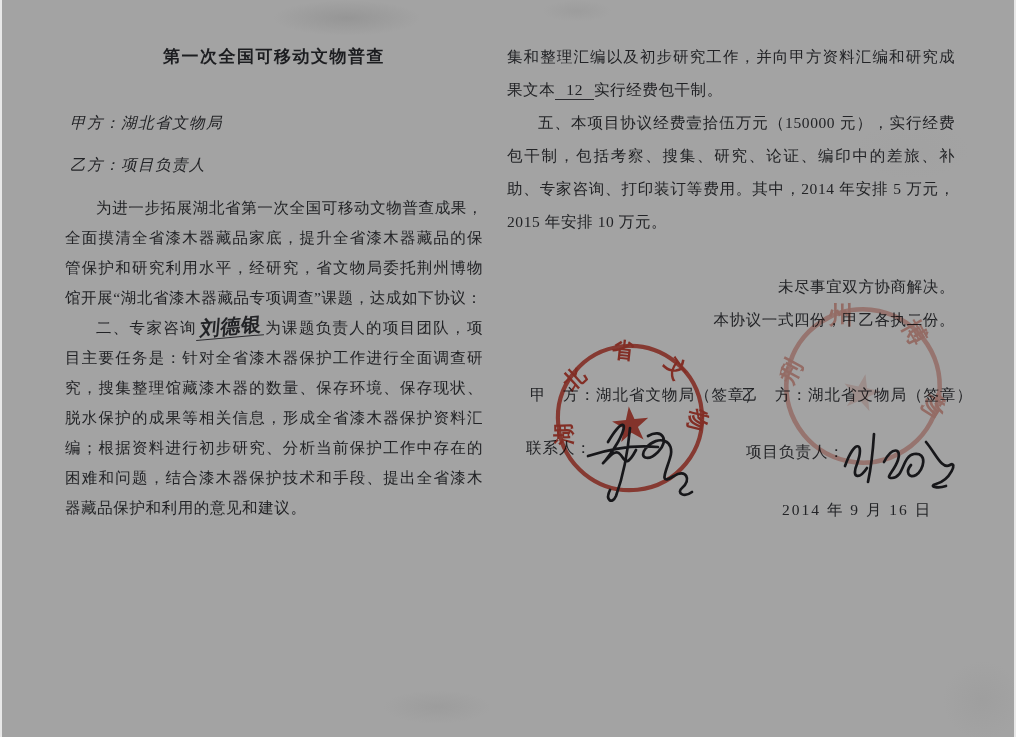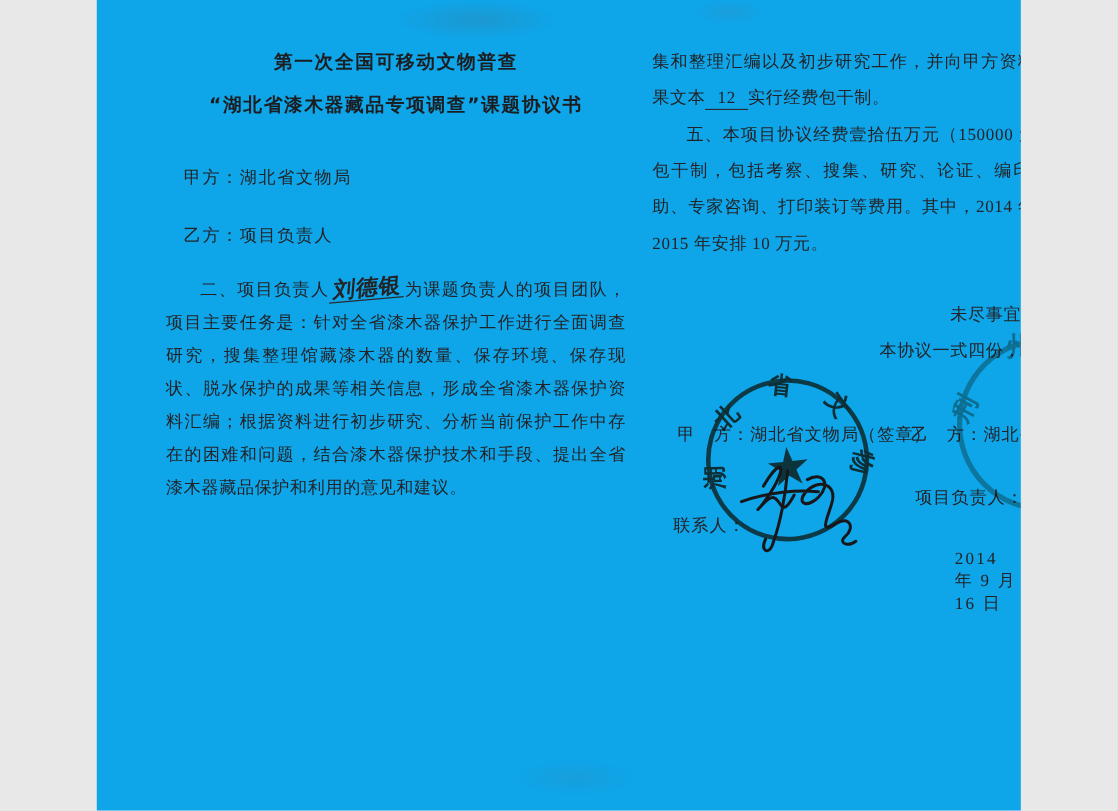--- a/index.html
+++ b/index.html
@@ -1,32 +1,32 @@
 <!DOCTYPE html>
 <html><head>
 <meta charset="utf-8">
 <style>
   html,body { margin:0; padding:0; background:#e8e8e8; }
   .sheet {
-    position:relative; width:840px; height:737px; margin:0 auto;
-    background:#0ea5e9; overflow:hidden;
+    position:relative; width:1012px; height:737px; margin:0 auto;
+    background:#a3a3a3; overflow:hidden;
     font-family:"Liberation Serif","DejaVu Serif",serif;
     color:#222326;
   }
   .smudge { position:absolute; pointer-events:none; }
 
   
   .col-left { position:absolute; left:63px; top:45px; width:418px; }
   .title-block {
     text-align:center; font-family:"DejaVu Sans","Liberation Sans",sans-serif;
     font-weight:bold; font-size:17px; letter-spacing:1.5px; color:#1c1d20;
   }
   .title-block .t1 { margin-bottom:16px; }
   .parties { margin-top:36px; font-size:15.5px; line-height:37px; letter-spacing:1.5px; }
-  .parties p { margin:16px; }
+  .parties p { margin:5px;font-style:italic; }
   .bodytext {
     margin-top:10px; font-size:15.5px; line-height:30px;
     text-align:justify; letter-spacing:0.6px;
   }
   .bodytext p { margin:0; text-indent:2em; }
 
   .blank-fill {
     display:inline-block; text-indent:0;
     border-bottom:1.3px solid #2a2a2e; padding:0 11px; line-height:19px;
   }
@@ -45,21 +45,21 @@
   }
   .col-right p { margin:0; }
   .col-right p.indent { text-indent:2em; }
   .closing-block { margin-top:32px; }
   .closing-block p { text-indent:2em; text-align:right; }
 
   
   .sig-line { position:absolute; font-size:15.5px; letter-spacing:1px; white-space:nowrap; z-index:2; }
   .sig-a   { left:528px; top:385px; }
   .sig-b   { left:740px; top:385px; }
-  .contact { left:524px; top:468px; }
+  .contact { left:524px; top:438px; }
   .lead    { left:744px; top:442px; }
   .date-line { position:absolute; left:780px; top:500px; font-size:15.5px; letter-spacing:2px; z-index:2; }
 
   
   .stamp { position:absolute; mix-blend-mode:multiply; z-index:3; pointer-events:none; }
   .stamp-a { left:549px; top:339px; width:158px; height:158px; transform:rotate(-6deg); opacity:.93; }
   .stamp-b { left:777px; top:302px; width:168px; height:168px; transform:rotate(12deg); opacity:.78; }
 
   
   .ink { position:absolute; z-index:4; pointer-events:none; }
@@ -78,30 +78,30 @@
   <div class="smudge" style="left:380px; top:690px; width:110px; height:34px;
               background:radial-gradient(ellipse at center, rgba(100,100,100,.10), rgba(120,120,120,0) 70%);"></div>
   <div class="smudge" style="left:940px; top:660px; width:80px; height:80px;
               background:radial-gradient(ellipse at center, rgba(120,120,120,.10), rgba(120,120,120,0) 70%);"></div>
   <div class="smudge" style="left:850px; top:120px; width:120px; height:60px;
               background:radial-gradient(ellipse at center, rgba(140,140,140,.06), rgba(120,120,120,0) 70%);"></div>
 
   <section class="col-left">
     <div class="title-block">
       <div class="t1">第一次全国可移动文物普查</div>
-      <div class="t2">“湖北省漆木器藏品专项调查”课题协议书</div>
     </div>
 
     <div class="parties">
       <p>甲方：湖北省文物局</p>
       <p>乙方：项目负责人</p>
     </div>
 
     <div class="bodytext">
-      <p><span>二、项目负责人</span><span class="handwritten-name">刘德银</span><span>为课题负责人的项目团队，项目主要任务是：针对全省漆木器保护工作进行全面调查研究，搜集整理馆藏漆木器的数量、保存环境、保存现状、脱水保护的成果等相关信息，形成全省漆木器保护资料汇编；根据资料进行初步研究、分析当前保护工作中存在的困难和问题，结合漆木器保护技术和手段、提出全省漆木器藏品保护和利用的意见和建议。</span></p>
+      <p>为进一步拓展湖北省第一次全国可移动文物普查成果，全面摸清全省漆木器藏品家底，提升全省漆木器藏品的保管保护和研究利用水平，经研究，省文物局委托荆州博物馆开展“湖北省漆木器藏品专项调查”课题，达成如下协议：</p>
+      <p><span>二、专家咨询</span><span class="handwritten-name">刘德银</span><span>为课题负责人的项目团队，项目主要任务是：针对全省漆木器保护工作进行全面调查研究，搜集整理馆藏漆木器的数量、保存环境、保存现状、脱水保护的成果等相关信息，形成全省漆木器保护资料汇编；根据资料进行初步研究、分析当前保护工作中存在的困难和问题，结合漆木器保护技术和手段、提出全省漆木器藏品保护和利用的意见和建议。</span></p>
 
     </div>
   </section>
 
   <section class="col-right">
     <p><span>集和整理汇编以及初步研究工作，并向甲方资料汇编和研究成果文本</span><span class="blank-fill">12</span><span>实行经费包干制。</span></p>
     <p class="indent">五、本项目协议经费壹拾伍万元（150000 元），实行经费包干制，包括考察、搜集、研究、论证、编印中的差旅、补助、专家咨询、打印装订等费用。其中，2014 年安排 5 万元，2015 年安排 10 万元。</p>
 
     <div class="closing-block">
       <p>未尽事宜双方协商解决。</p>

